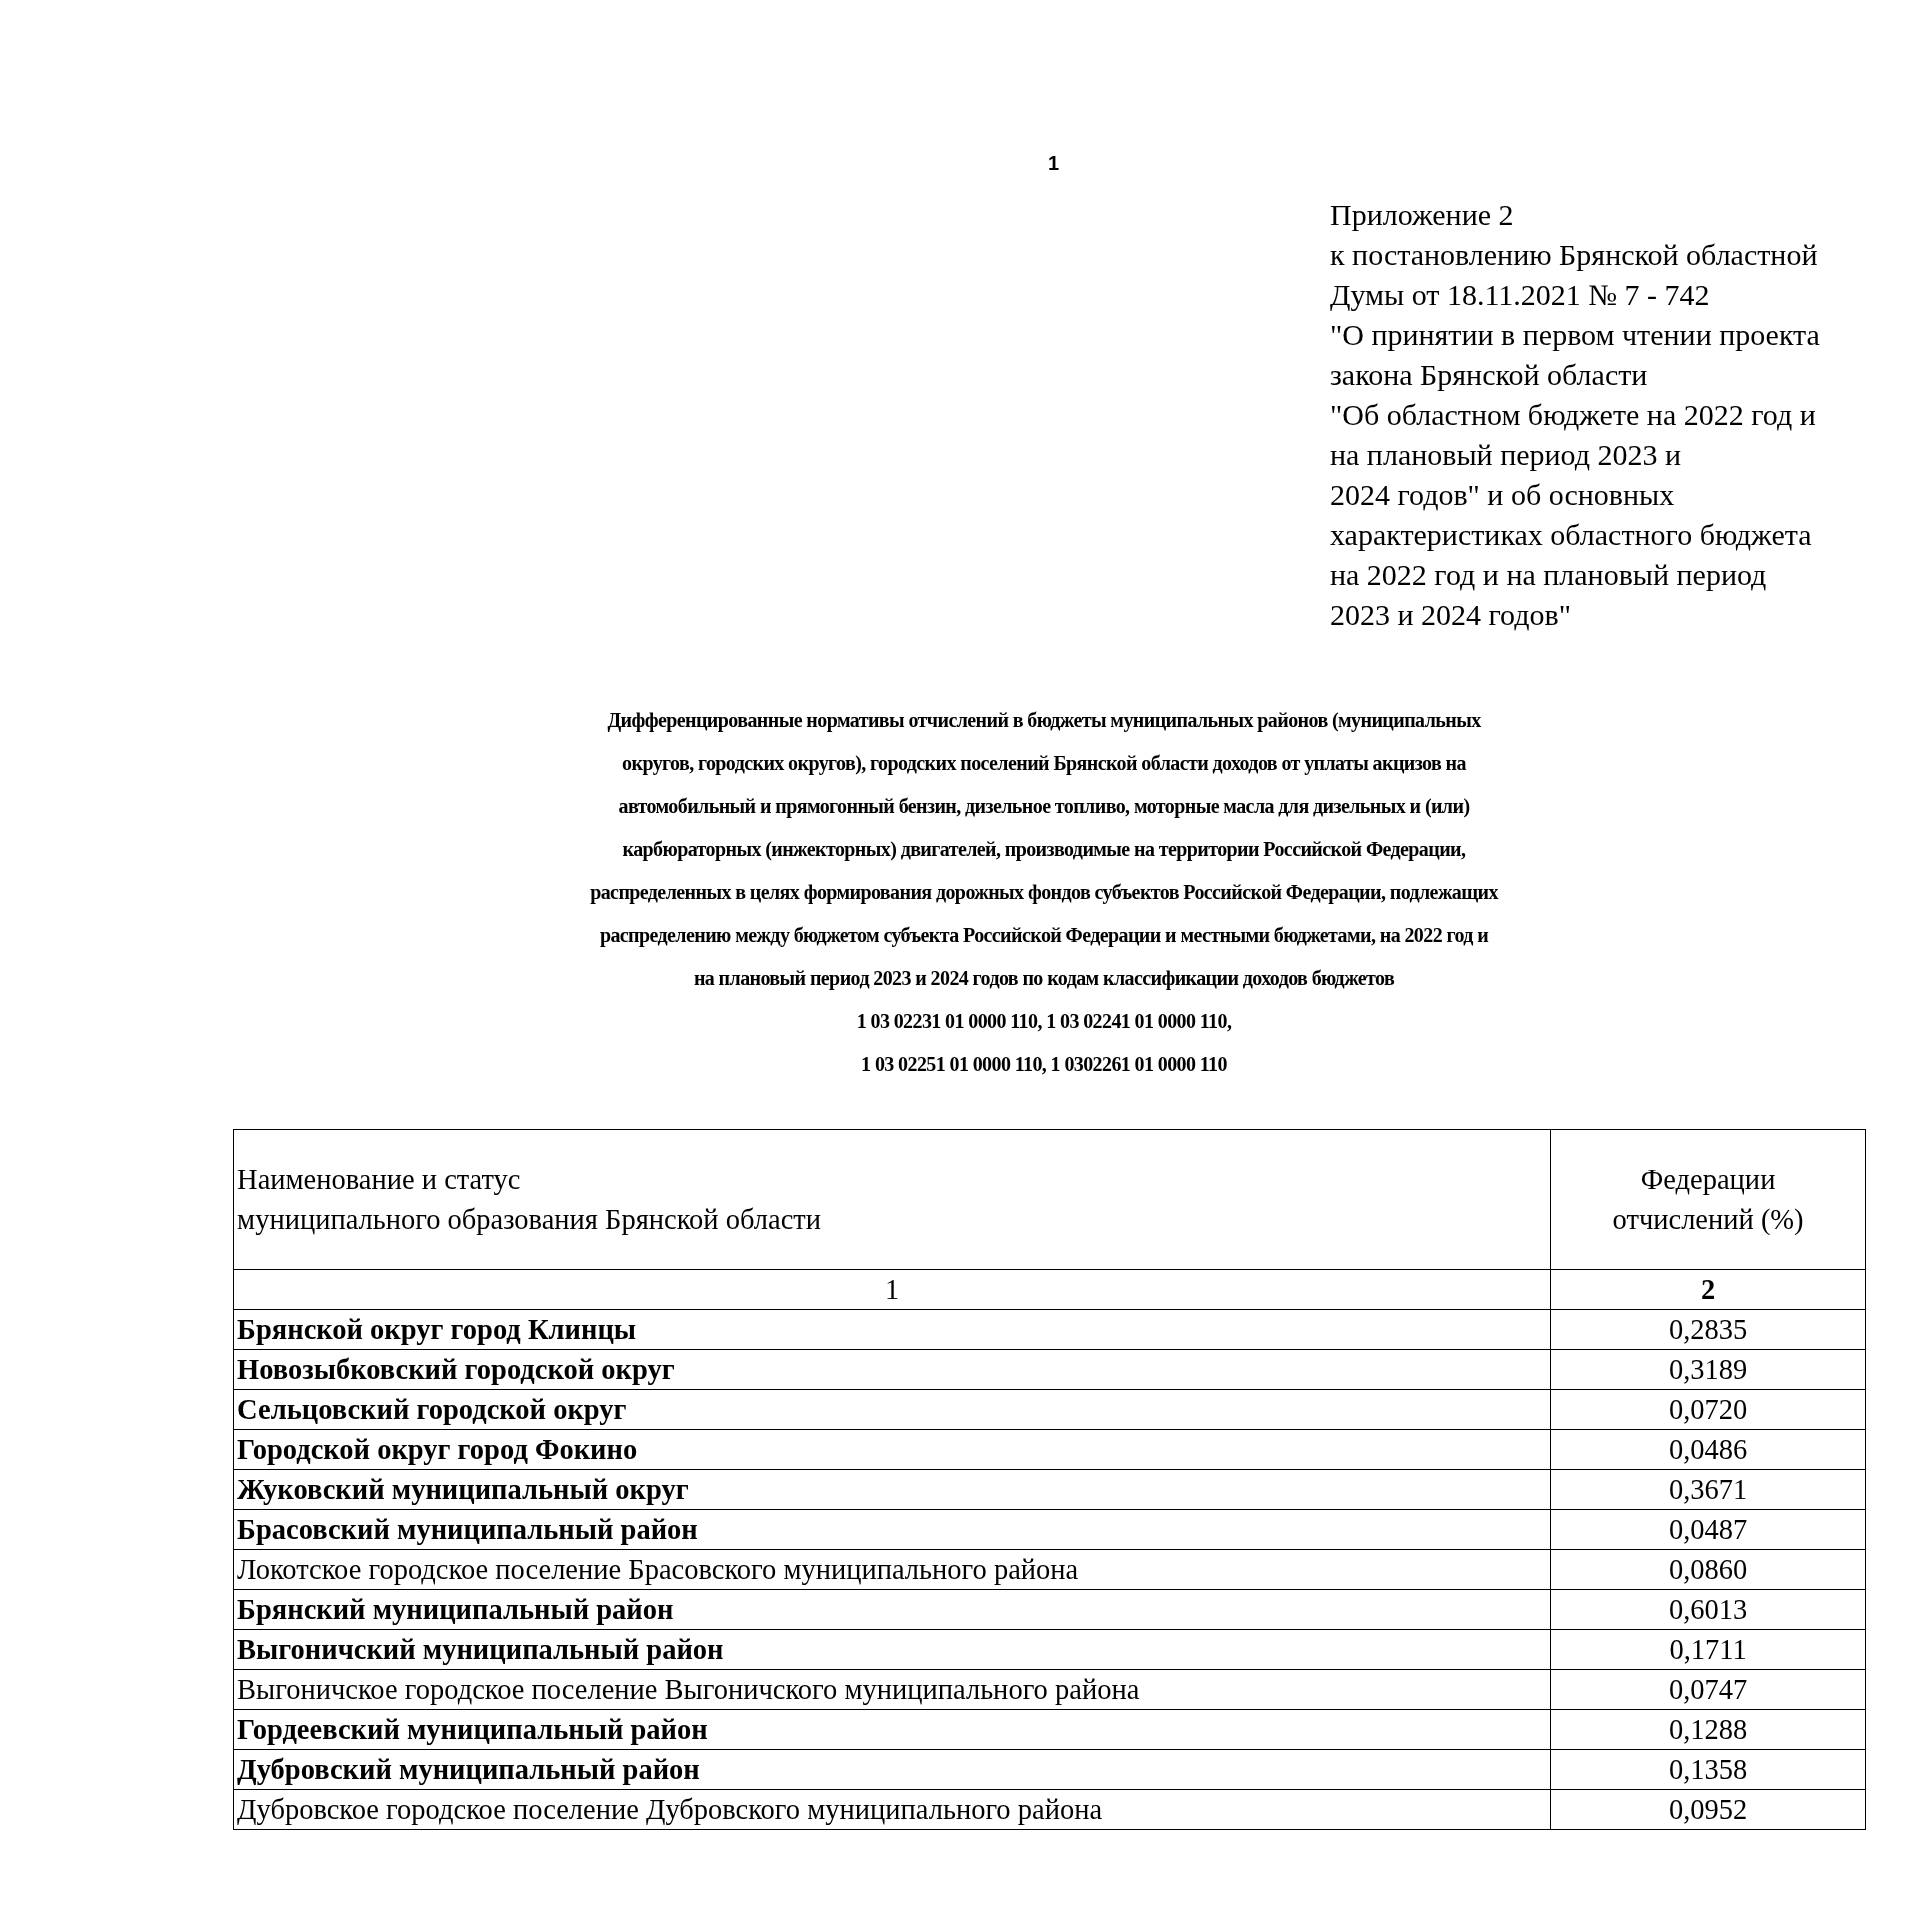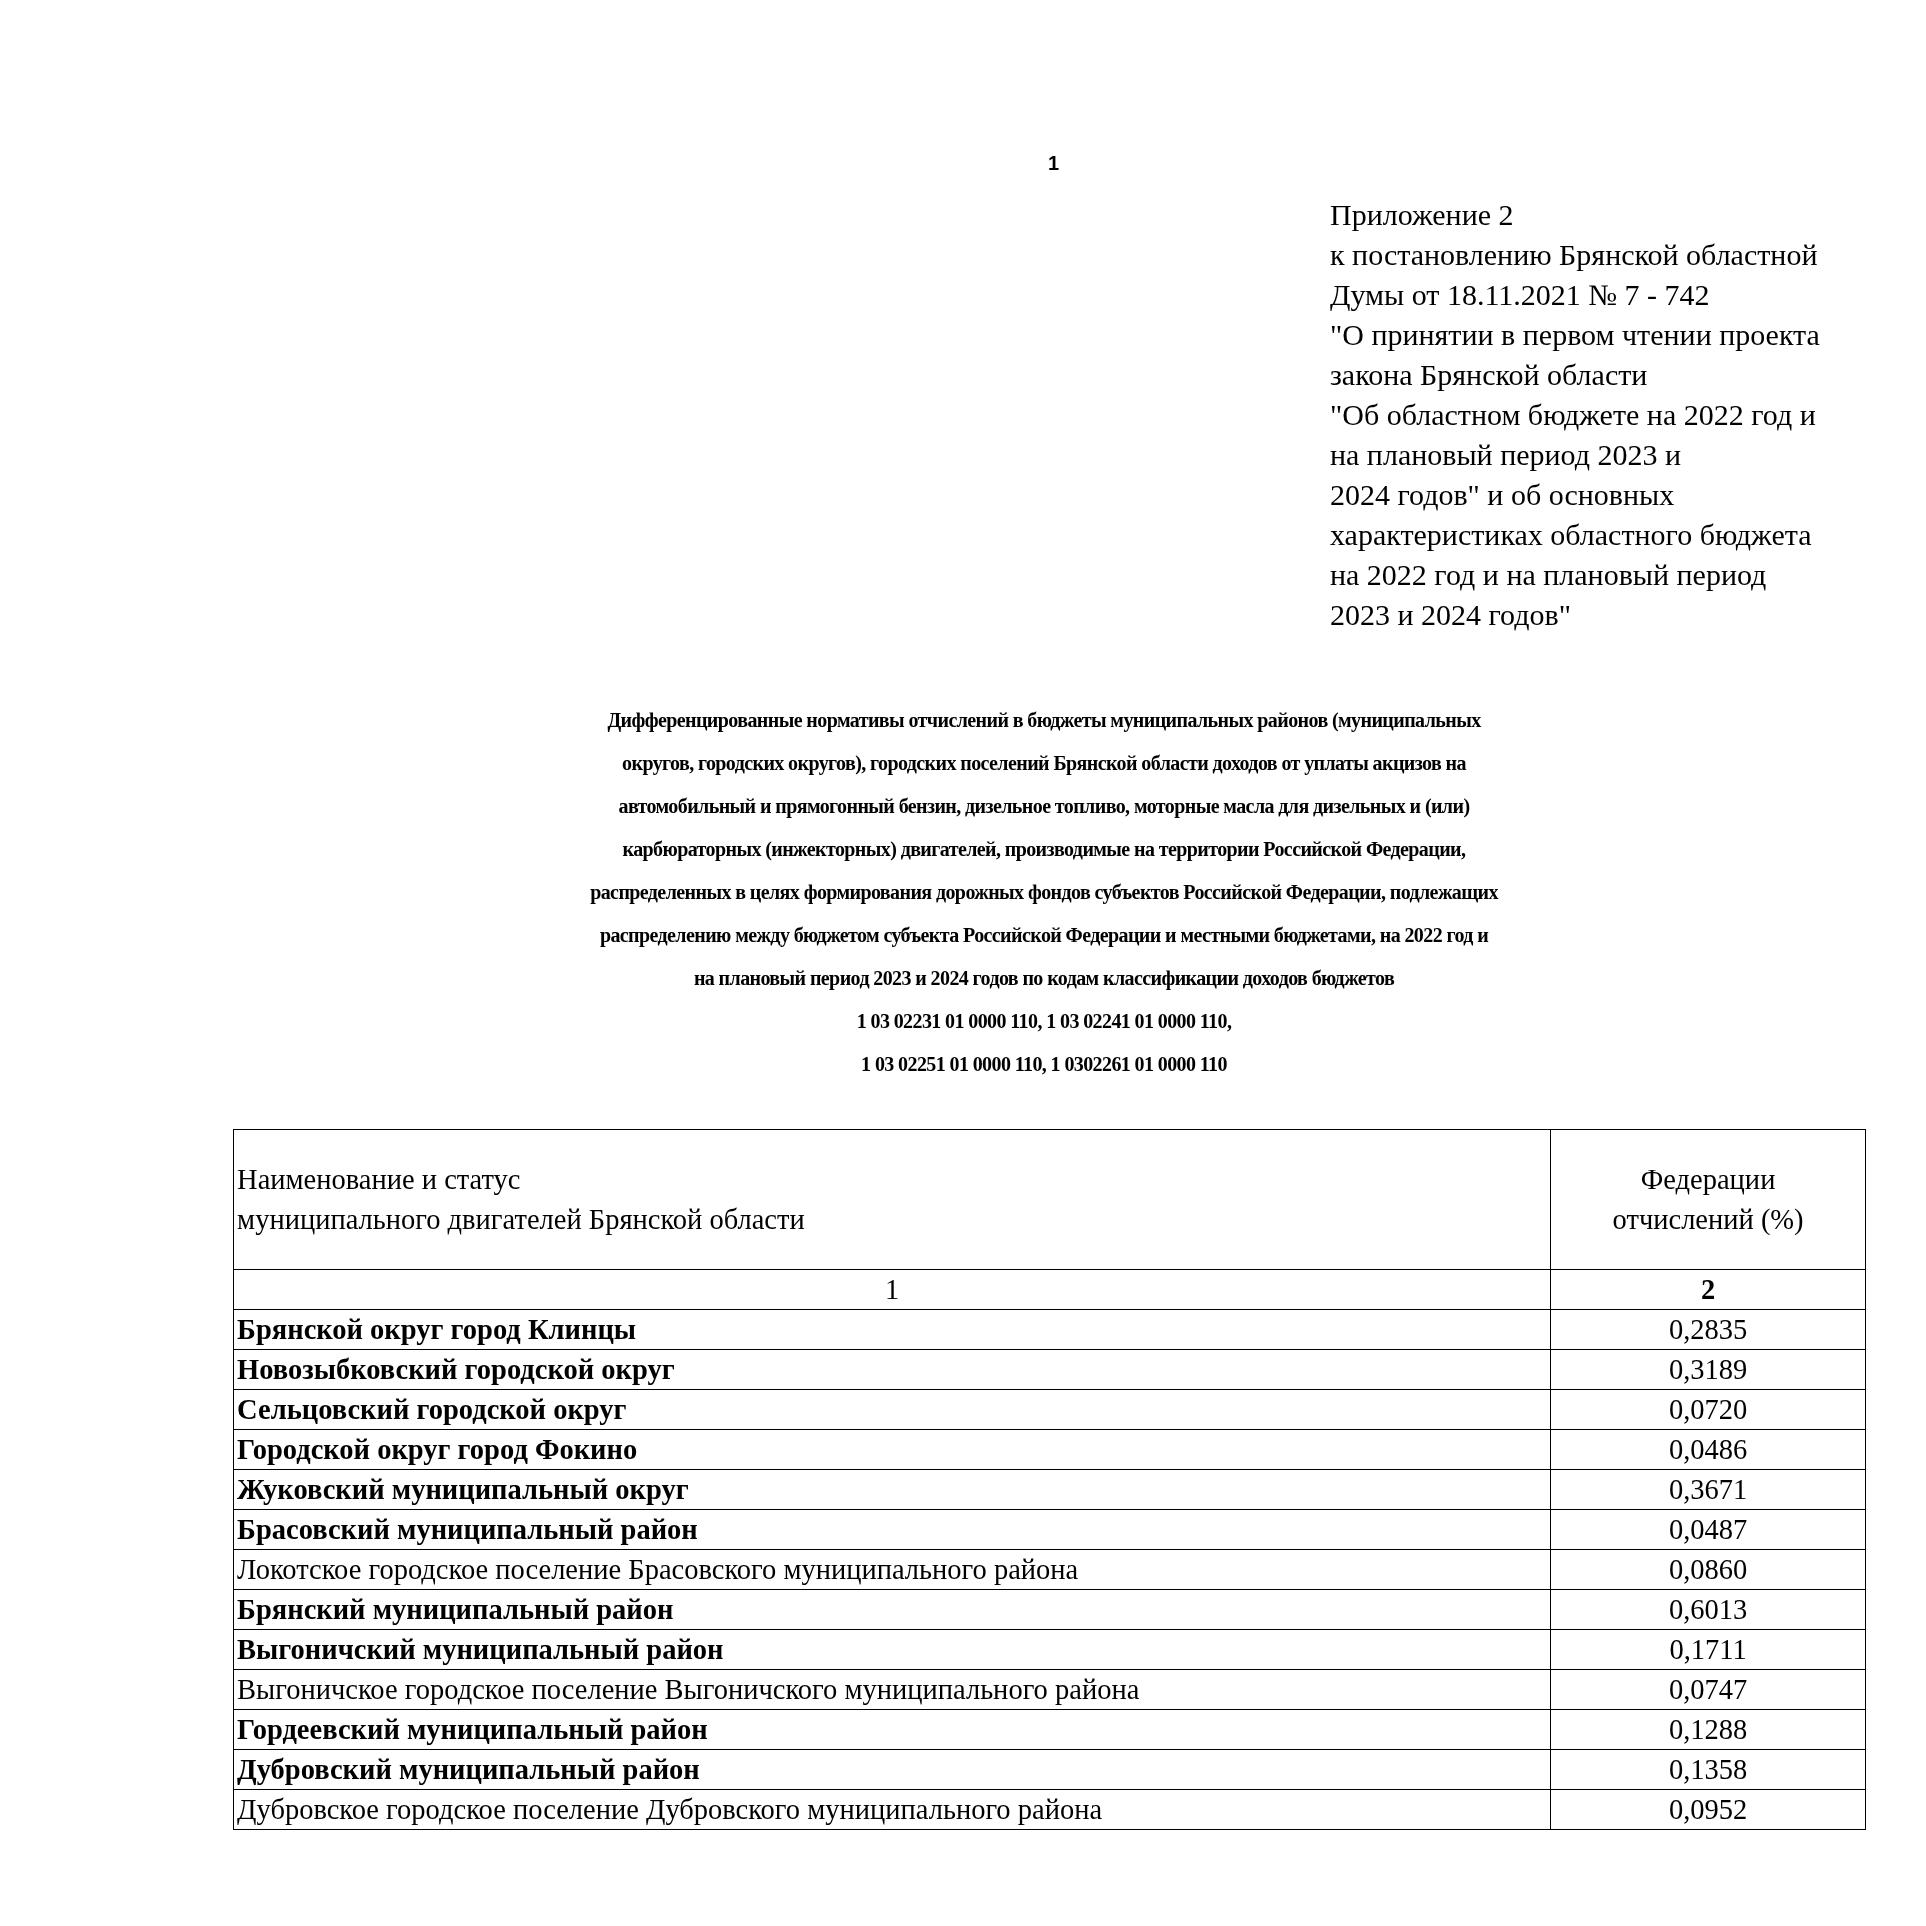--- a/index.html
+++ b/index.html
@@ -68,21 +68,21 @@
   <div>на плановый период 2023 и 2024 годов по кодам классификации доходов бюджетов</div>
   <div>1 03 02231 01 0000 110, 1 03 02241 01 0000 110,</div>
   <div>1 03 02251 01 0000 110, 1 0302261 01 0000 110</div>
 </div>
 
 <table class="norms">
   <thead>
     <tr>
       <th class="c1">
         <div>Наименование и статус</div>
-        <div>муниципального двигателей Брянской области</div>
+        <div>муниципального образования Брянской области</div>
       </th>
       <th class="c2">
         <div>Федерации</div>
         <div>отчислений (%)</div>
       </th>
     </tr>
     <tr class="num">
       <td>1</td>
       <td>2</td>
     </tr>

